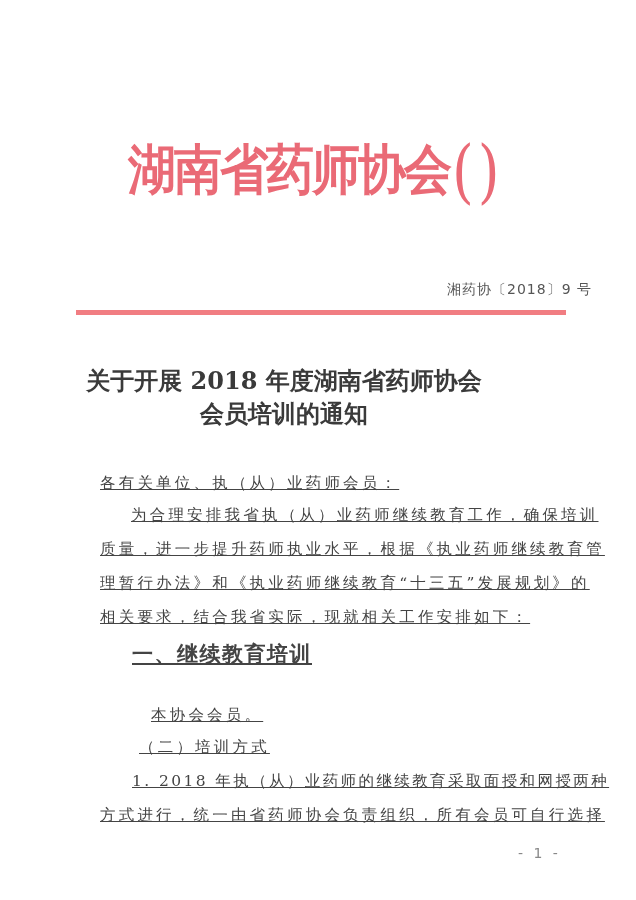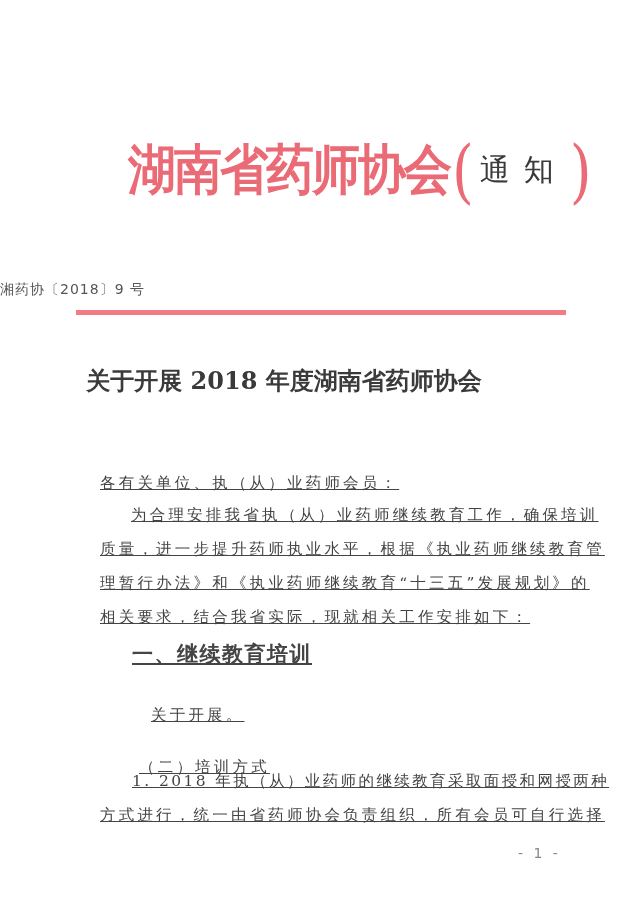--- a/index.html
+++ b/index.html
@@ -24,21 +24,21 @@
       color: #ea6a76; font-size: 56px; font-family: "DejaVu Serif", serif;
       transform: scaleY(1.25); display: inline-block; margin: 0 2px;
     }
     .mast-notice {
       color: #3a3a3a; font-size: 30px; font-family: "DejaVu Serif", serif;
       letter-spacing: 14px; display: inline-block; margin-left: 4px;
     }
 
     .doc-number {
       position: absolute; left: 0; width: 592px; top: 281px;
-      text-align: left; font-size: 14px; color: #555;
+      text-align: right; font-size: 14px; color: #555;
       font-family: "DejaVu Sans", sans-serif; letter-spacing: 1px;
     }
     .red-rule {
       position: absolute; left: 76px; width: 490px; top: 310px; height: 5px;
       background: #f17d82;
     }
 
     .title {
       position: absolute; left: 0; width: 568px; top: 364px;
       text-align: center; font-size: 24px; font-weight: bold; line-height: 33px;
@@ -59,41 +59,41 @@
     }
   </style>
 </head>
 <body>
 
 <div class="page">
 
   <div class="masthead">
     <span class="mast-org">湖南省药师协会</span>
     <span class="mast-paren">(</span>
-    <span class="mast-notice">通知</span>
     <span class="mast-paren">)</span>
   </div>
 
   <div class="doc-number">湘药协〔2018〕9 号</div>
   <div class="red-rule"></div>
 
   <div class="title">
     <div>关于开展 2018 年度湖南省药师协会</div>
+    <div>会员培训的通知</div>
   </div>
 
   <div class="body-line" style="left:100px; top:473px;">各有关单位、执（从）业药师会员：</div>
 
   <div class="body-line" style="left:131px; top:505px;">为合理安排我省执（从）业药师继续教育工作，确保培训</div>
   <div class="body-line" style="left:100px; top:539px;">质量，进一步提升药师执业水平，根据《执业药师继续教育管</div>
   <div class="body-line" style="left:100px; top:573px;">理暂行办法》和《执业药师继续教育“十三五”发展规划》的</div>
   <div class="body-line" style="left:100px; top:607px;">相关要求，结合我省实际，现就相关工作安排如下：</div>
 
   <div class="body-line heading1" style="left:132px; top:640px;">一、继续教育培训</div>
 
-  <div class="body-line" style="left:151px; top:705px;">关于开展。</div>
+  <div class="body-line" style="left:151px; top:705px;">本协会会员。</div>
 
-  <div class="body-line" style="left:139px; top:737px;margin-top:20px;">（二）培训方式</div>
+  <div class="body-line" style="left:139px; top:737px;">（二）培训方式</div>
 
   <div class="body-line" style="left:132px; top:771px; letter-spacing:2.4px;">1. 2018 年执（从）业药师的继续教育采取面授和网授两种</div>
   <div class="body-line" style="left:100px; top:805px;">方式进行，统一由省药师协会负责组织，所有会员可自行选择</div>
 
   <div class="page-num">- 1 -</div>
 </div>
 
 </body></html>

